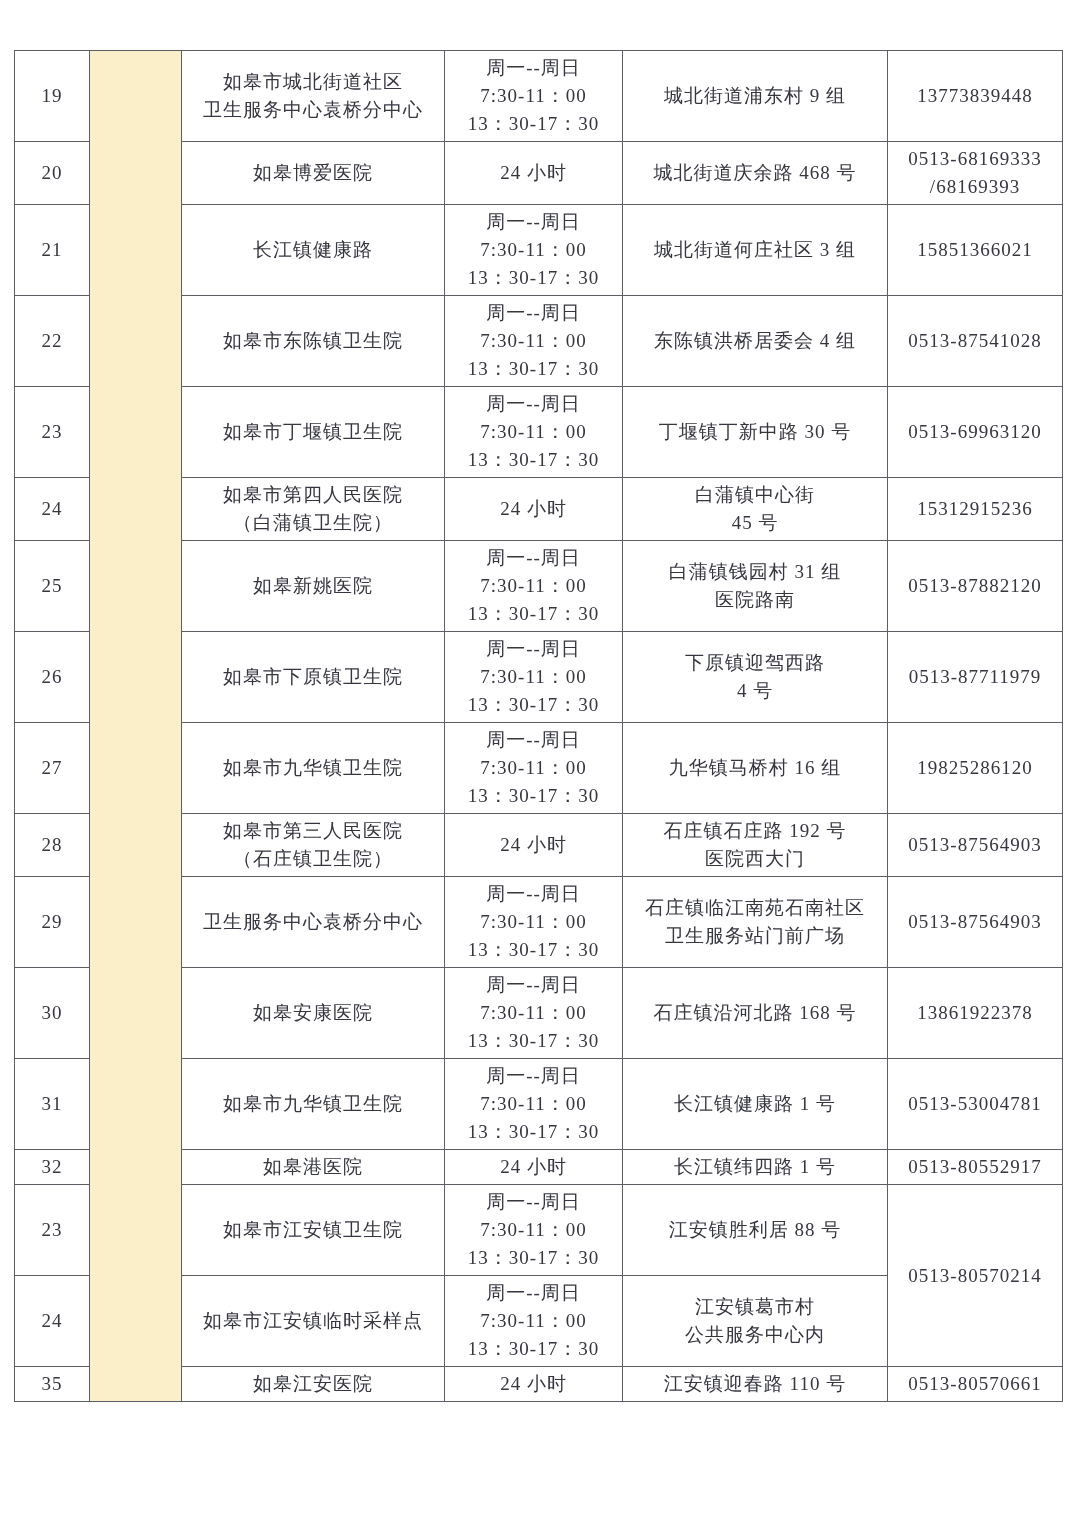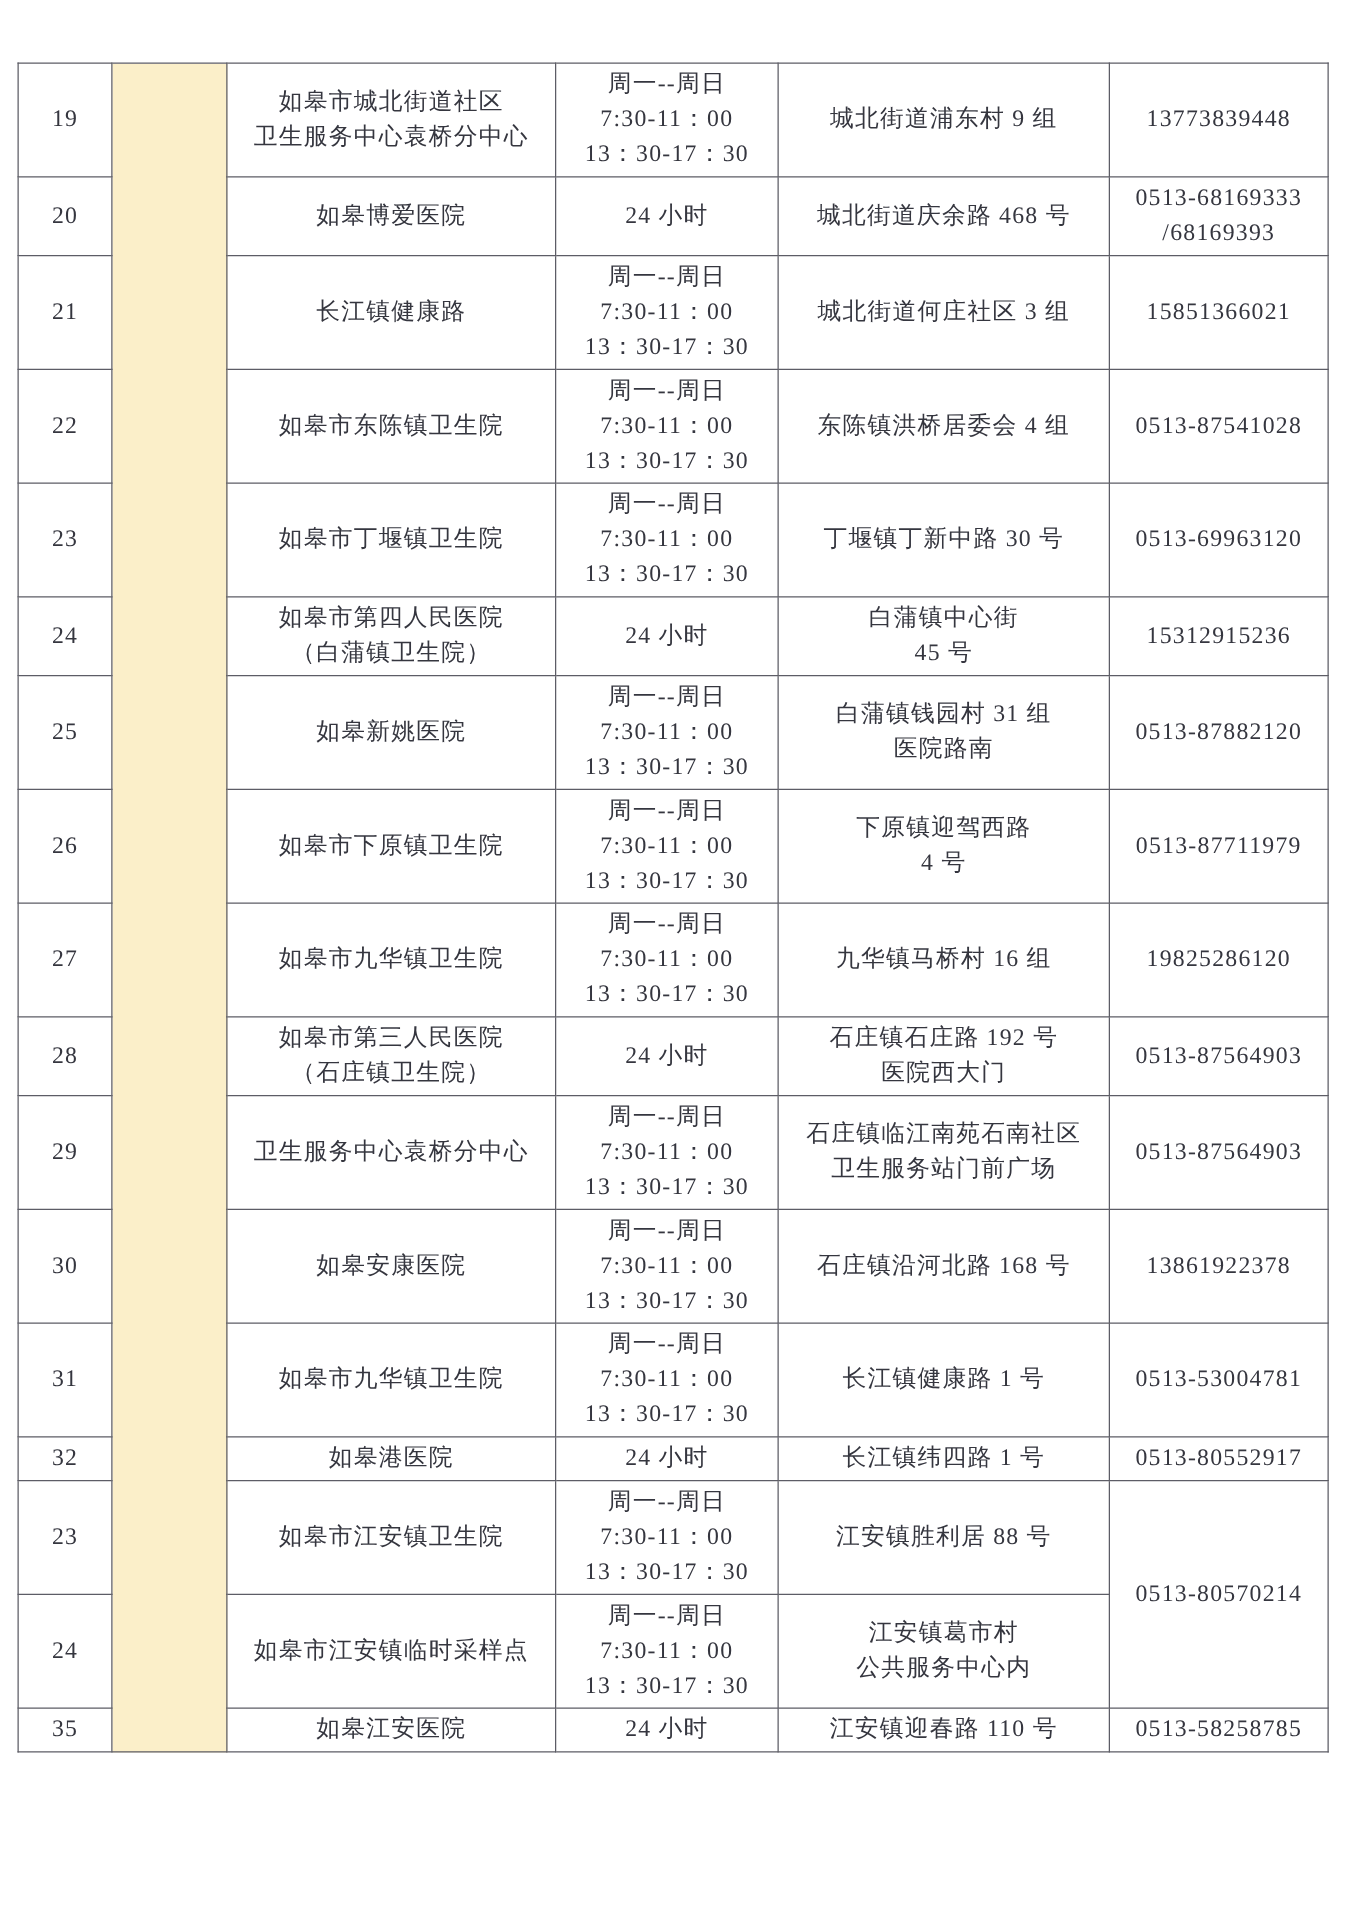--- a/index.html
+++ b/index.html
@@ -161,17 +161,17 @@
           <td>24</td>
           <td>如皋市江安镇临时采样点</td>
           <td>周一--周日<br>7:30-11：00<br>13：30-17：30</td>
           <td>江安镇葛市村<br>公共服务中心内</td>
         </tr>
         <tr>
           <td>35</td>
           <td>如皋江安医院</td>
           <td>24 小时</td>
           <td>江安镇迎春路 110 号</td>
-          <td>0513-58258785</td>
+          <td>0513-80570661</td>
         </tr>
       </tbody>
   </table>
 </div>
 
 </body></html>

